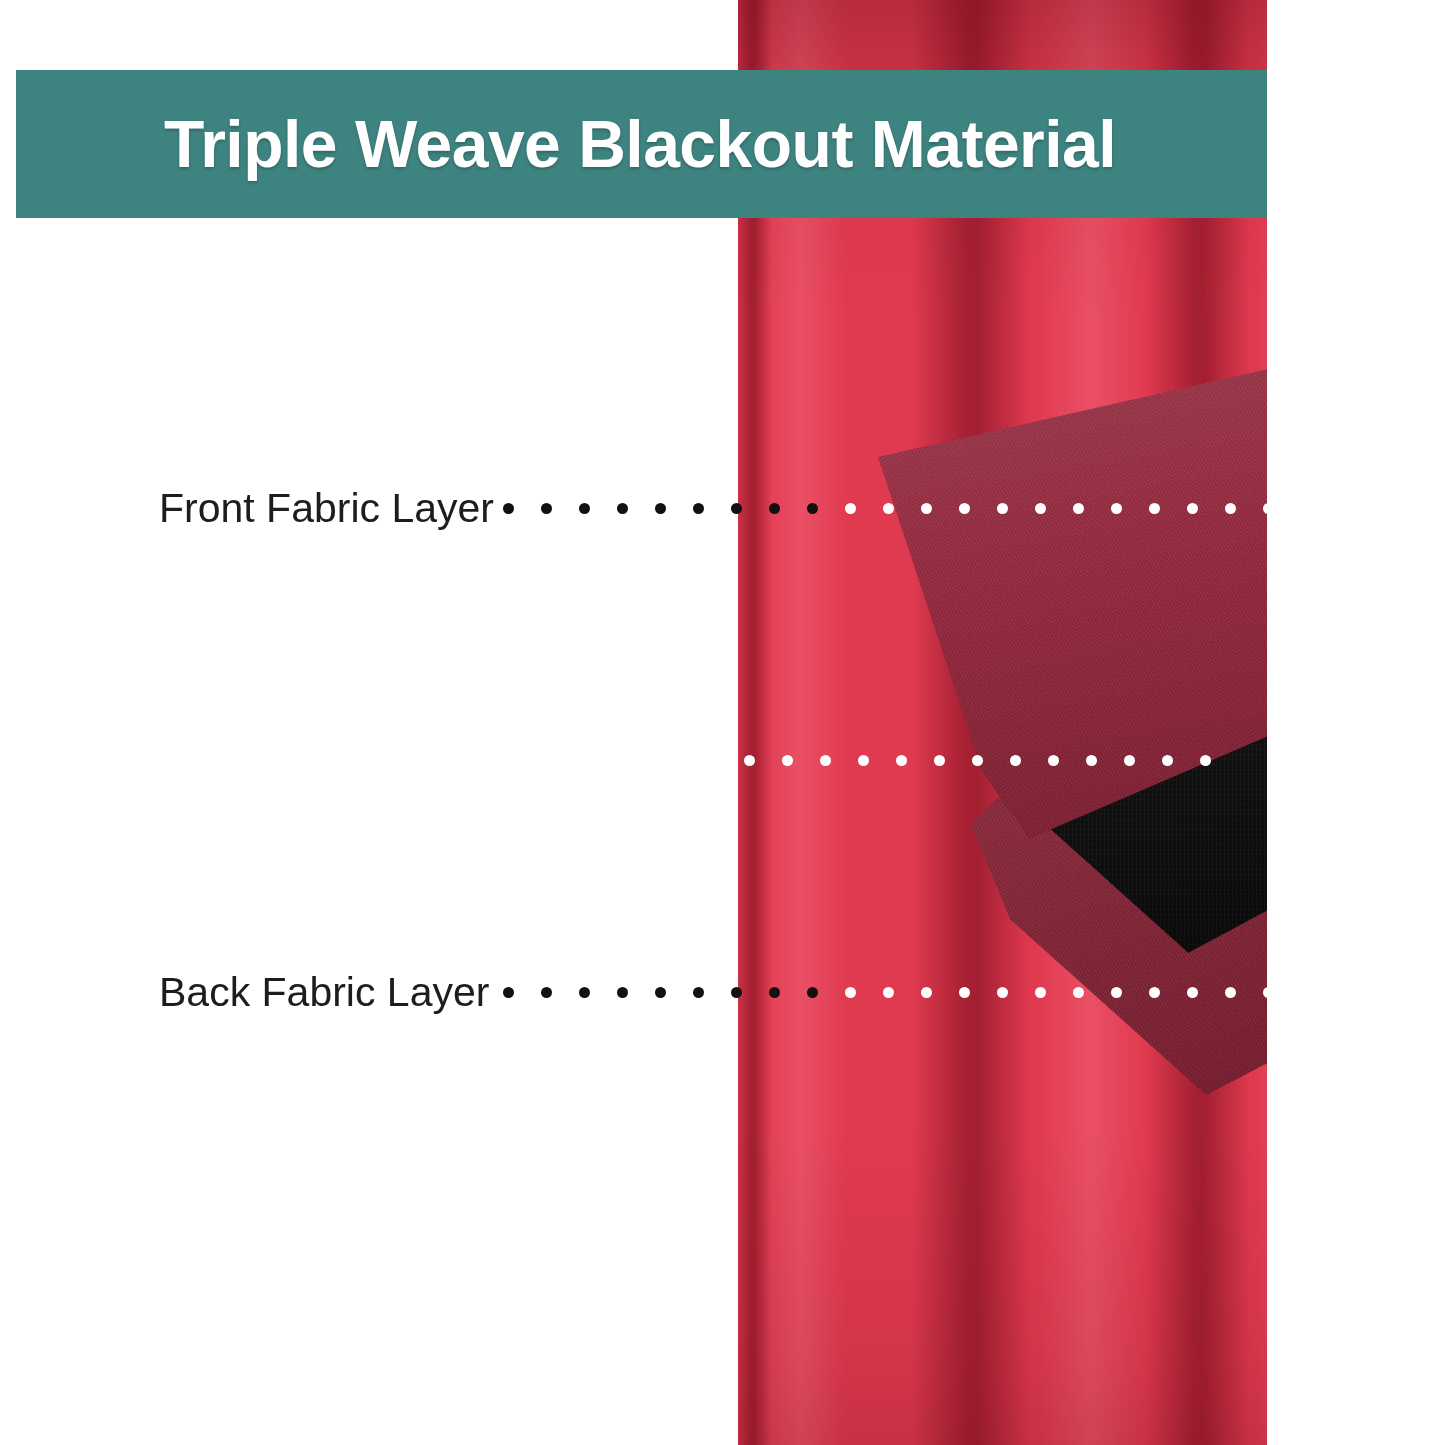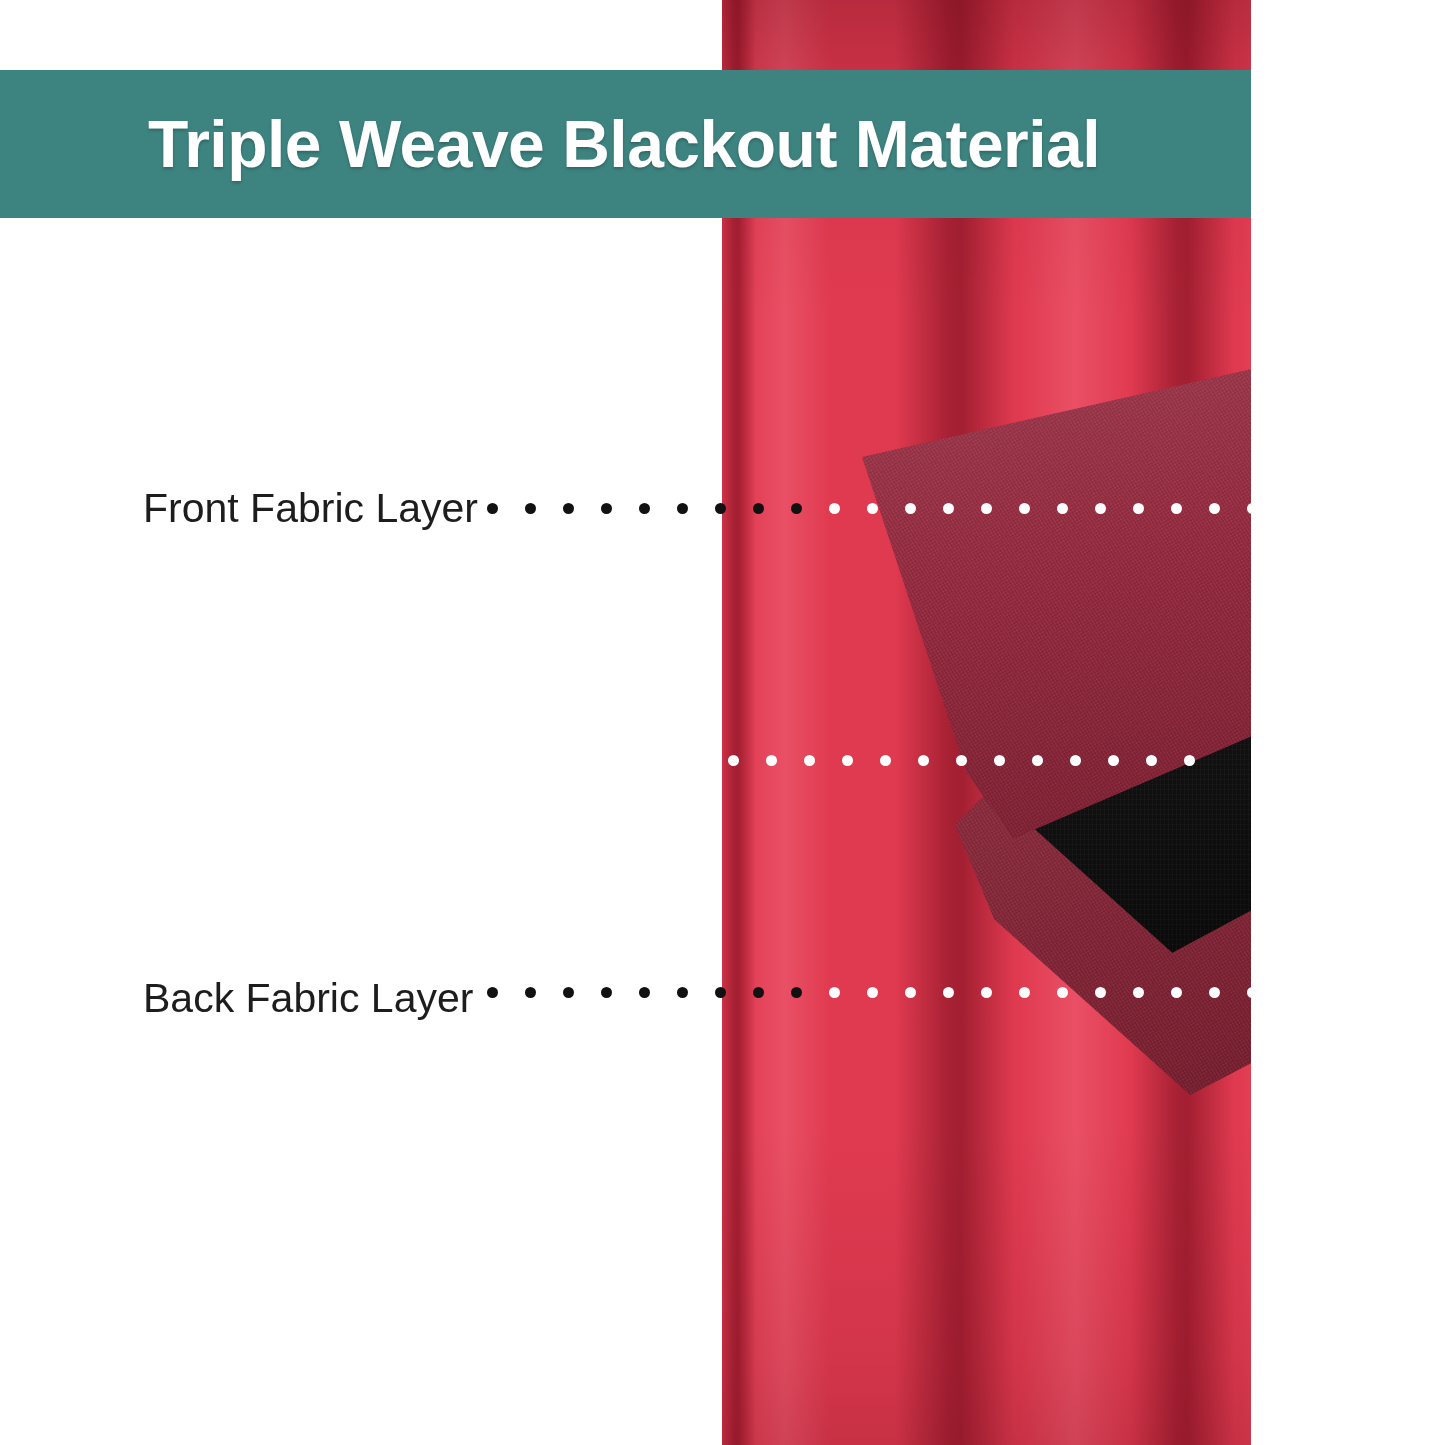--- a/index.html
+++ b/index.html
@@ -7,20 +7,21 @@
     padding: 0;
     background: #ffffff;
   }
   #stage {
     position: relative;
     width: 1251px;
     height: 1445px;
     overflow: hidden;
     background: #fdba74;
     font-family: "Liberation Sans", sans-serif;
+    margin-left: 16px;
   }
 
   
   .photo {
     position: absolute;
     left: 0;
     top: 0;
     width: 1445px;
     height: 1445px;
     overflow: hidden;
@@ -187,21 +188,21 @@
 
   <div class="banner">
     <div class="banner-title">Triple Weave Blackout Material</div>
   </div>
 
   <div class="callout" style="top:478px;">
     <span class="callout-label">Front Fabric Layer</span>
   </div>
 
 
-  <div class="callout" style="top:962px;align-items:flex-end;">
+  <div class="callout" style="top:962px;">
     <span class="callout-label">Back Fabric Layer</span>
   </div>
 
   <div class="leader" id="leader-0" style="left:487px; top:478px;">
       <span class="dot dark"></span>
       <span class="dot-gap"></span>
       <span class="dot dark"></span>
       <span class="dot-gap"></span>
       <span class="dot dark"></span>
       <span class="dot-gap"></span>

